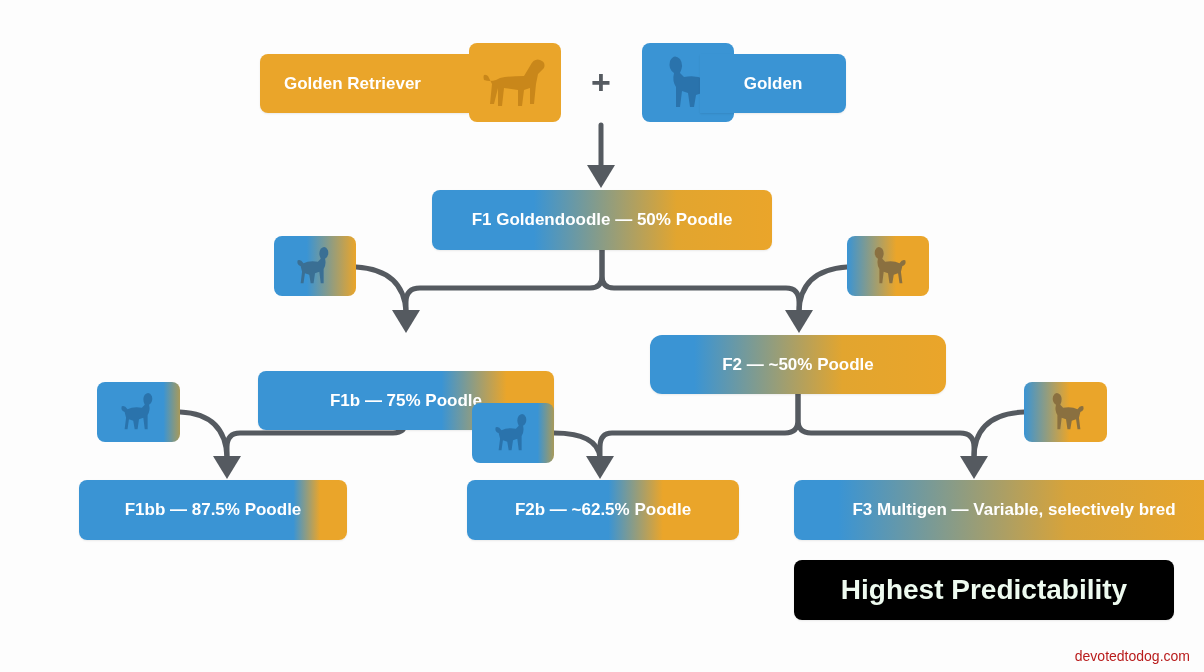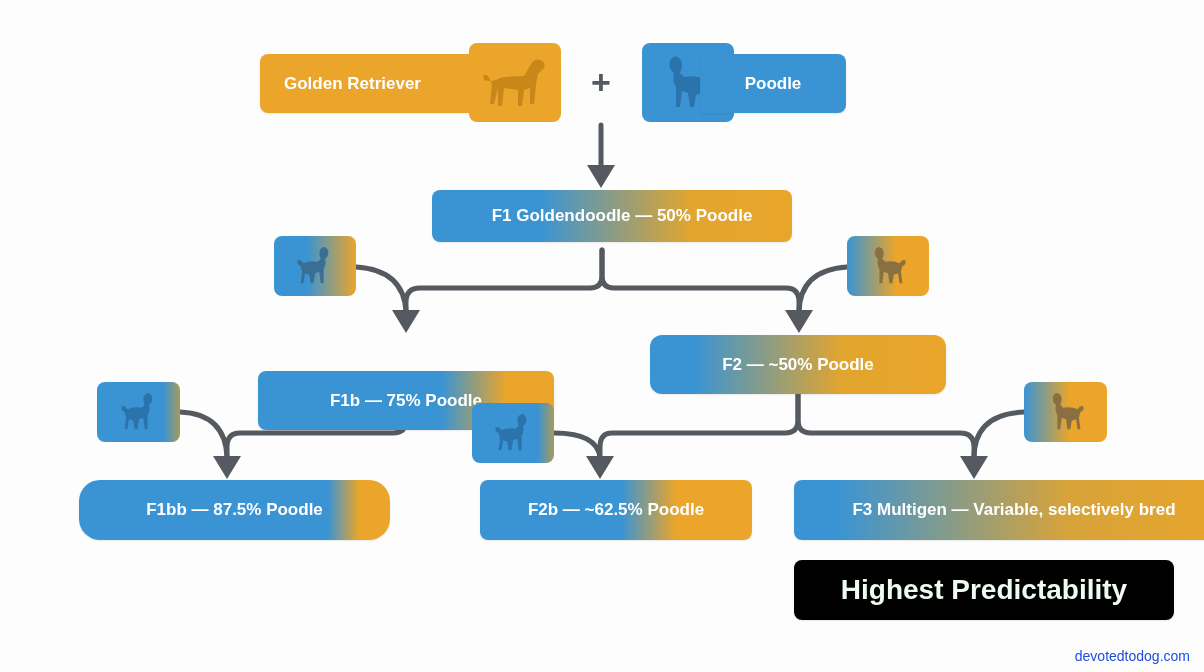--- a/index.html
+++ b/index.html
@@ -5,21 +5,21 @@
   html, body { margin: 0; padding: 0; }
   body { width: 1204px; height: 672px; background: #fdfdfd; position: relative; overflow: hidden;
          font-family: "Liberation Sans", "DejaVu Sans", sans-serif; }
   .box { position: absolute; border-radius: 8px; color: #fff; font-weight: bold;
          display: flex; align-items: center; justify-content: center; font-size: 17px;
          box-shadow: 0 1px 2px rgba(0,0,0,0.08); white-space: nowrap; }
   .gold { background: #eaa52a; }
   .blue { background: #3a94d4; }
   .icon { position: absolute; border-radius: 8px; display: flex; align-items: center; justify-content: center; }
   svg.lines { position: absolute; left: 0; top: 0; }
-  .footer { position: absolute; right: 14px; bottom: 8px; color: #1d4ed8; font-size: 14px; }
+  .footer { position: absolute; right: 14px; bottom: 8px; color: #b91c1c; font-size: 14px; }
 </style>
 </head>
 <body>
 
 <svg class="lines" width="1204" height="672">
   <defs>
     <marker id="ah" markerWidth="10" markerHeight="10" refX="5" refY="5" orient="auto" markerUnits="userSpaceOnUse" viewBox="0 0 10 10">
       <path d="M0,0 L10,5 L0,10 z" fill="#555a60"></path>
     </marker>
   </defs>
@@ -61,24 +61,24 @@
 </div>
 
 <div class="box" style="left:585px;top:62px;width:32px;height:40px;color:#555a60;font-size:34px;background:transparent;box-shadow:none;">+</div>
 
 <div class="icon blue" style="left:642px;top:43px;width:92px;height:79px;">
   <svg width="64" height="64" viewBox="0 0 64 64">
       <path fill="#2a73ac" d="M14 10 Q18 2 24 8 Q28 14 24 22 L28 26 Q40 24 48 28 Q52 22 56 24 Q58 30 52 32 L50 40 L52 56 L48 56 L46 42 L40 44 L38 56 L34 56 L32 42 L26 40 L24 56 L20 56 L20 36 Q16 30 18 22 Q12 18 14 10 Z"></path>
     </svg>
 </div>
 <div class="box blue" style="left:700px;top:54px;width:146px;height:59px;border-top-left-radius:0;border-bottom-left-radius:0;">
-  <span>Poodle</span>
+  <span>Golden</span>
 </div>
 
-<div class="box" style="left:432px;top:190px;width:340px;height:52px;background:linear-gradient(90deg,#3a94d4 0%,#3a94d4 30%,#e2a52f 72%,#eaa52a 100%);padding-left:20px;">
+<div class="box" style="left:432px;top:190px;width:340px;height:60px;background:linear-gradient(90deg,#3a94d4 0%,#3a94d4 30%,#e2a52f 72%,#eaa52a 100%);">
   <span>F1 Goldendoodle — 50% Poodle</span>
 </div>
 
 <div class="icon" style="left:274px;top:236px;width:82px;height:60px;background:linear-gradient(90deg,#3a94d4 40%,#eaa52a 100%);">
   <svg width="46" height="46" viewBox="0 0 64 64">
       <path fill="#3a6f94" d="M50 10 Q46 2 40 8 Q36 14 40 22 L36 26 Q24 24 16 28 Q12 22 8 24 Q6 30 12 32 L14 40 L12 56 L16 56 L18 42 L24 44 L26 56 L30 56 L32 42 L38 40 L40 56 L44 56 L44 36 Q48 30 46 22 Q52 18 50 10 Z"></path>
     </svg>
 </div>
 <div class="icon" style="left:847px;top:236px;width:82px;height:60px;background:linear-gradient(90deg,#3a94d4 0%,#eaa52a 60%);">
   <svg width="46" height="46" viewBox="0 0 64 64">
@@ -102,24 +102,24 @@
   <svg width="46" height="46" viewBox="0 0 64 64">
       <path fill="#2a73ac" d="M50 10 Q46 2 40 8 Q36 14 40 22 L36 26 Q24 24 16 28 Q12 22 8 24 Q6 30 12 32 L14 40 L12 56 L16 56 L18 42 L24 44 L26 56 L30 56 L32 42 L38 40 L40 56 L44 56 L44 36 Q48 30 46 22 Q52 18 50 10 Z"></path>
     </svg>
 </div>
 <div class="icon" style="left:1024px;top:382px;width:83px;height:60px;background:linear-gradient(90deg,#3a94d4 0%,#eaa52a 55%);">
   <svg width="46" height="46" viewBox="0 0 64 64">
       <path fill="#8a7040" d="M14 10 Q18 2 24 8 Q28 14 24 22 L28 26 Q40 24 48 28 Q52 22 56 24 Q58 30 52 32 L50 40 L52 56 L48 56 L46 42 L40 44 L38 56 L34 56 L32 42 L26 40 L24 56 L20 56 L20 36 Q16 30 18 22 Q12 18 14 10 Z"></path>
     </svg>
 </div>
 
-<div class="box" style="left:79px;top:480px;width:311px;height:60px;background:linear-gradient(90deg,#3a94d4 0%,#3a94d4 80%,#eaa52a 90%);border-radius:21px;">
+<div class="box" style="left:79px;top:480px;width:268px;height:60px;background:linear-gradient(90deg,#3a94d4 0%,#3a94d4 80%,#eaa52a 90%);">
   <span>F1bb — 87.5% Poodle</span>
 </div>
-<div class="box" style="left:480px;top:480px;width:272px;height:60px;background:linear-gradient(90deg,#3a94d4 0%,#3a94d4 52%,#eaa52a 72%);justify-content:center;">
+<div class="box" style="left:467px;top:480px;width:272px;height:60px;background:linear-gradient(90deg,#3a94d4 0%,#3a94d4 52%,#eaa52a 72%);justify-content:center;">
   <span>F2b — ~62.5% Poodle</span>
 </div>
 <div class="box" style="left:794px;top:480px;width:440px;height:60px;font-size:17px;background:linear-gradient(90deg,#3a94d4 0%,#3a94d4 10%,#d7a33a 62%,#eaa52a 100%);">
   <span>F3 Multigen — Variable, selectively bred</span>
 </div>
 
 <div class="box" style="left:794px;top:560px;width:380px;height:60px;background:#000000;font-size:28px;color:#eefbf0;">
   <span>Highest Predictability</span>
 </div>
 

